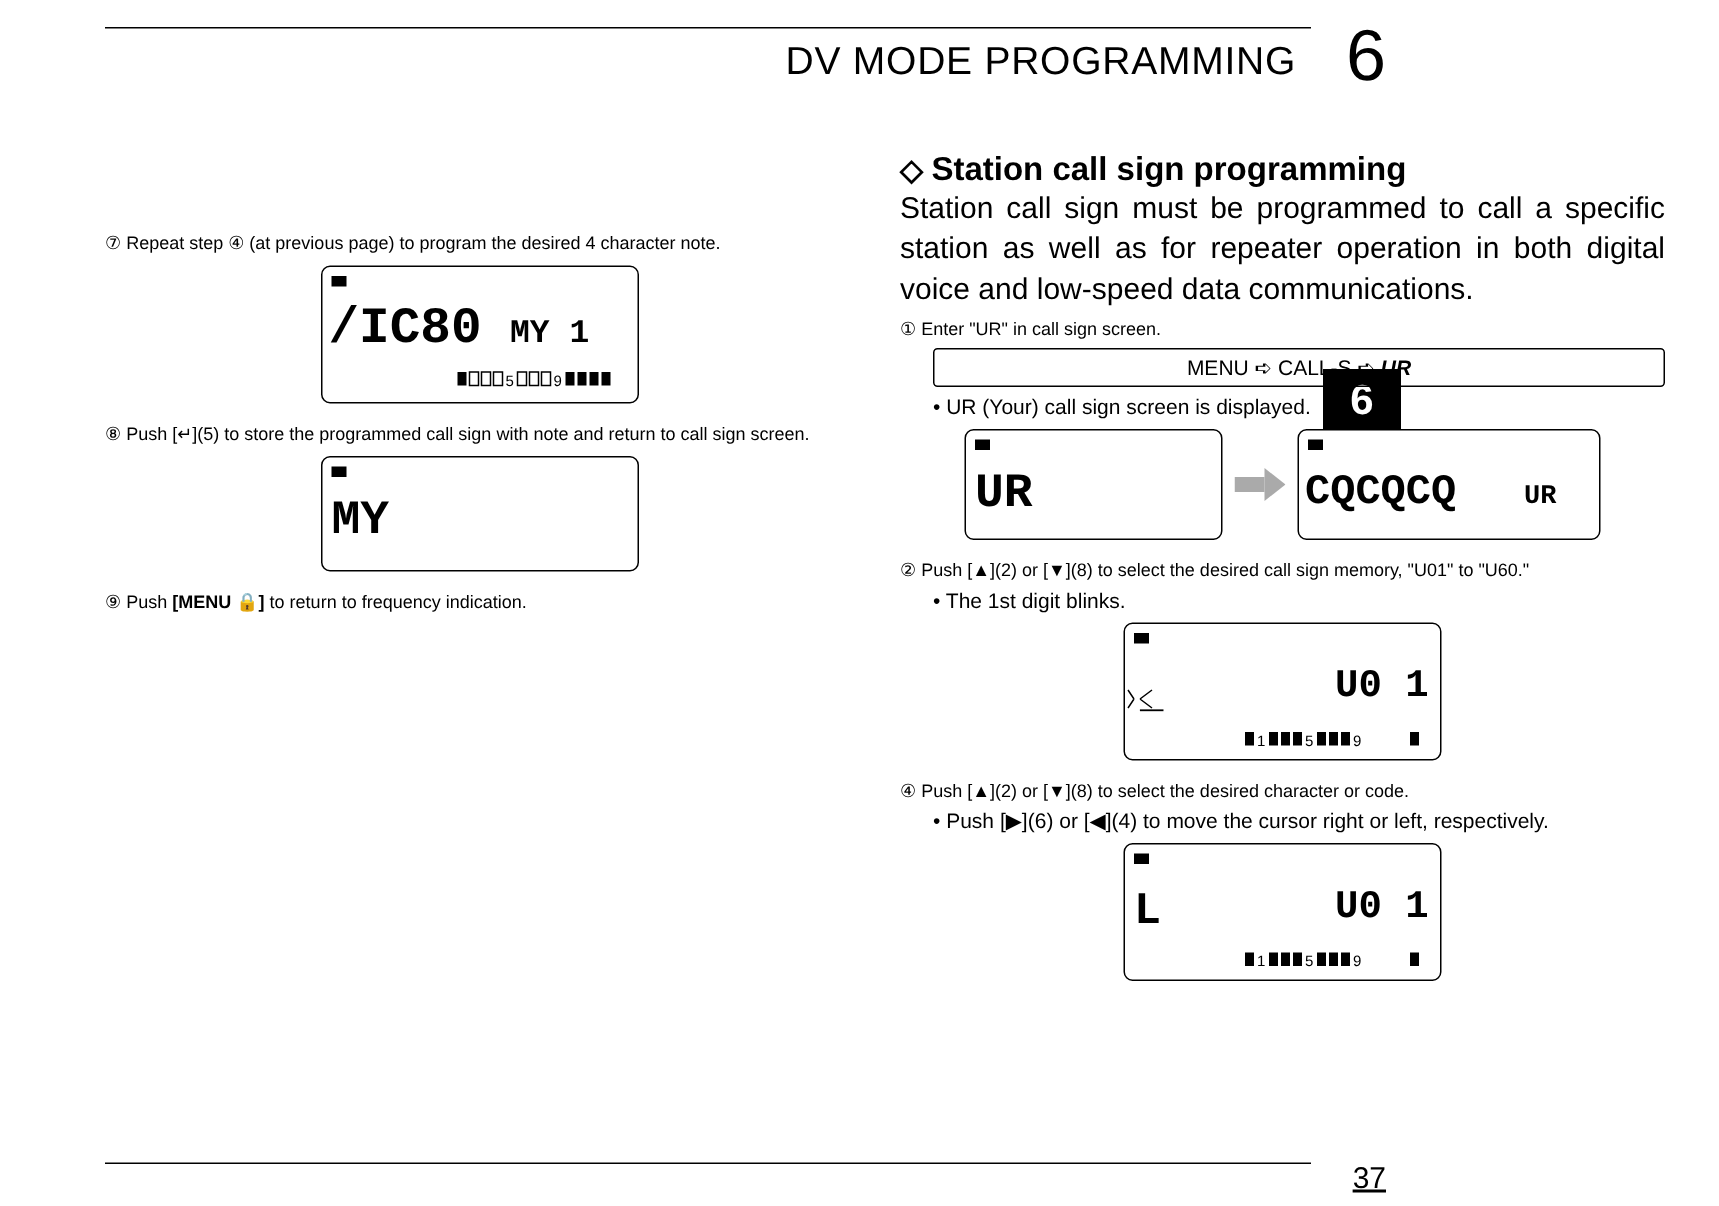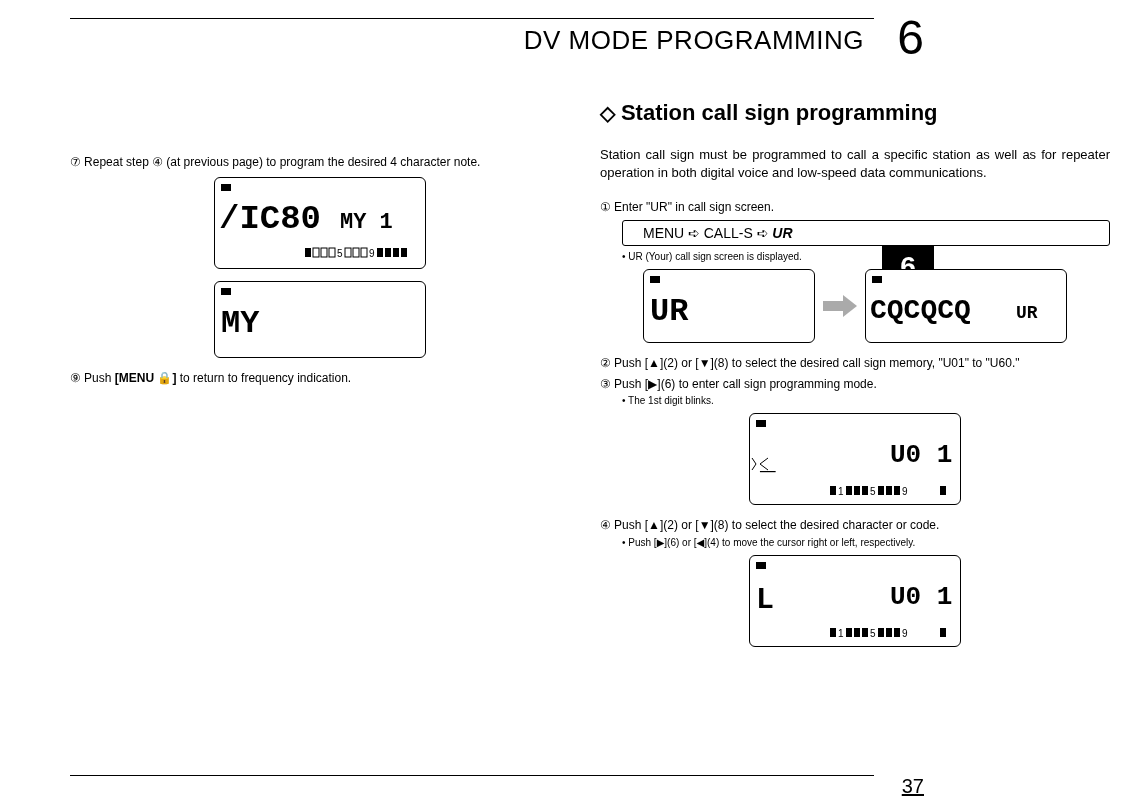--- a/index.html
+++ b/index.html
@@ -6,31 +6,31 @@
   .page{position:relative;width:934px;height:804px;}
   .header-line{position:absolute;top:18px;left:70px;right:60px;height:1px;background:#000;}
   .header-chapter{position:absolute;top:25px;right:70px;font-size:26px;font-weight:300;letter-spacing:0.5px;}
   .header-num{position:absolute;top:10px;right:10px;font-size:48px;font-weight:400;}
   .side-tab{position:absolute;right:0;top:246px;width:52px;height:42px;background:#000;color:#fff;font-size:28px;font-weight:700;display:flex;align-items:center;justify-content:center;}
   .footer-line{position:absolute;bottom:28px;left:70px;right:60px;height:1px;background:#000;}
   .page-num{position:absolute;bottom:6px;right:10px;font-size:20px;text-decoration:underline;}
   .col{position:absolute;width:500px;}
   .col-left{left:70px;top:150px;}
   .col-right{left:600px;top:100px;width:510px;}
-  .section-title{font-size:22px;font-weight:700;margin-bottom:20px;}
+  .section-title{font-size:22px;font-weight:700;margin-bottom:0;}
   .section-title-dia::before{content:"◇ ";font-size:20px;}
-  .para{font-size:13px;line-height:1.35;margin-bottom:18px;text-align:justify;}
+  .para{font-size:20px;line-height:1.35;margin-bottom:4px;text-align:justify;}
   .step{font-size:12px;line-height:1.4;margin:4px 0 2px 0;text-align:justify;}
-  .note{font-size:10px;line-height:1.3;margin:2px 0 6px 22px;}
+  .note{font-size:14px;line-height:1.3;margin:2px 0 6px 22px;}
   .lcd{border:1px solid #000;border-radius:6px;display:block;margin:6px auto 12px auto;background:#fff;}
   .lcd-small{width:210px;height:90px;}
   .lcd-tiny{width:210px;height:75px;}
   .lcd-wrap{display:flex;align-items:center;justify-content:center;gap:8px;margin:4px 0 12px 0;}
   .lcd-wrap .lcd{margin:0;}
-  .menu-box{border:1px solid #000;border-radius:3px;padding:4px 20px;font-size:14px;margin:4px 0 4px 22px;}
+  .menu-box{border:1px solid #000;border-radius:3px;padding:4px 20px;font-size:14px;margin:4px 0 4px 22px;text-align:center;}
   .bold{font-weight:700;}
   
   .lcd svg{width:100%;height:100%;display:block;}
   .seg{font-family:"Courier New",monospace;font-weight:700;}
 </style>
 </head>
 <body>
 
 <div class="page">
 
@@ -58,20 +58,21 @@
           <rect x="146" y="70" width="6" height="9" fill="none" stroke="#000"></rect>
           <text x="154" y="79" font-size="10">9</text>
           <rect x="162" y="70" width="6" height="9" fill="#000"></rect>
           <rect x="170" y="70" width="6" height="9" fill="#000"></rect>
           <rect x="178" y="70" width="6" height="9" fill="#000"></rect>
           <rect x="186" y="70" width="6" height="9" fill="#000"></rect>
         </g>
       </svg>
     </div>
 
+    <div class="step">⑧ Push [↵](5) to store the programmed call sign with note and return to call sign screen.</div>
 
     <div class="lcd lcd-tiny">
       <svg viewBox="0 0 210 75">
         <rect x="6" y="6" width="10" height="7" fill="#000"></rect>
         <text x="6" y="50" class="seg" font-size="32">MY</text>
       </svg>
     </div>
 
     <div class="step">
       <span>⑨ Push </span>
@@ -107,21 +108,20 @@
       <div class="lcd" style="width:200px;height:72px;">
         <svg viewBox="0 0 200 72">
           <rect x="6" y="6" width="10" height="7" fill="#000"></rect>
           <text x="4" y="48" class="seg" font-size="28">CQCQCQ</text>
           <text x="150" y="48" class="seg" font-size="18">UR</text>
         </svg>
       </div>
     </div>
 
     <div class="step">② Push [▲](2) or [▼](8) to select the desired call sign memory, "U01" to "U60."</div>
-    <div class="step">③ Push [▶](6) to enter call sign programming mode.</div>
     <div class="note">• The 1st digit blinks.</div>
 
     <div class="lcd lcd-small">
       <svg viewBox="0 0 210 90">
         <rect x="6" y="6" width="10" height="7" fill="#000"></rect>
 
         <path d="M 10 50 L 18 44 M 10 50 L 18 56 M 6 50 L 2 44 M 6 50 L 2 56" stroke="#000" stroke-width="1" fill="none"></path>
         <text x="10" y="55" class="seg" font-size="26">_</text>
         <text x="140" y="48" class="seg" font-size="26">U0 1</text>
         <g>

